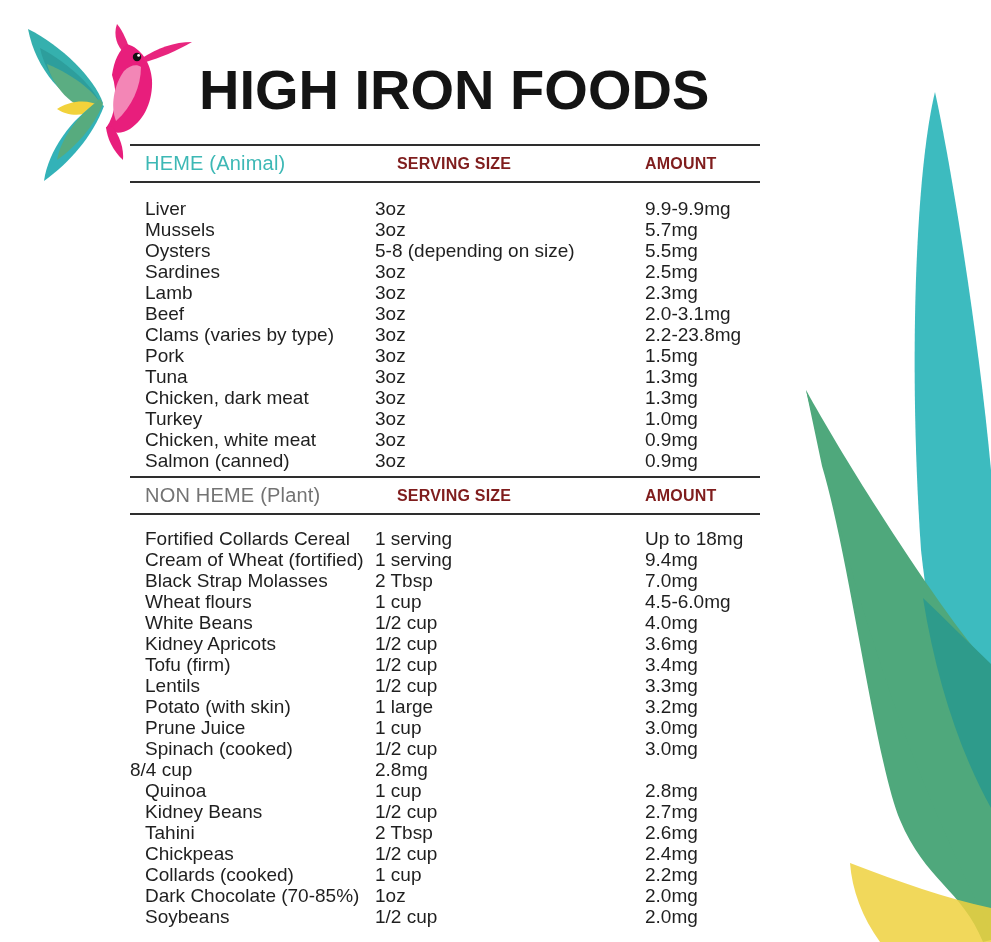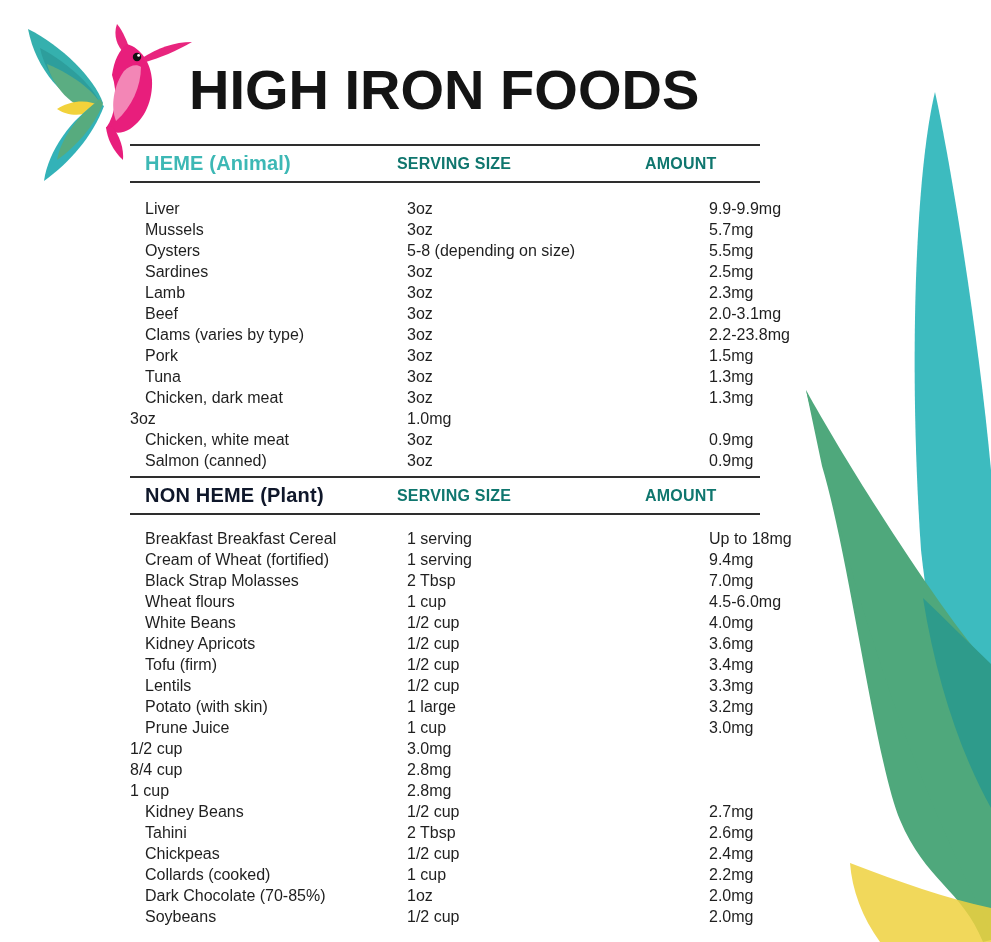--- a/index.html
+++ b/index.html
@@ -5,40 +5,40 @@
   html,body{margin:0;padding:0;}
   body{
     width:991px;height:942px;overflow:hidden;position:relative;
     background:#ffffff;
     font-family:"Liberation Sans","DejaVu Sans",sans-serif;
     color:#1f1f1f;
   }
   .decor{position:absolute;inset:0;width:991px;height:942px;z-index:0;pointer-events:none;}
   .logo{position:absolute;left:0;top:6px;width:205px;height:195px;z-index:2;}
   .page-title{
-    position:absolute;left:189px;top:62px;z-index:3;
+    position:absolute;left:199px;top:62px;z-index:3;
     font-size:56px;font-weight:700;letter-spacing:0px;line-height:1;
     color:#141414;white-space:nowrap;
   }
   .content{position:absolute;left:130px;top:144px;width:630px;z-index:3;}
   .t-head{
     display:grid;grid-template-columns:245px 270px 1fr;align-items:center;
     border-top:2.5px solid #2e2e2e;border-bottom:2.5px solid #2e2e2e;
     height:35px;
   }
-  .cat-title{font-size:20px;font-weight:700;padding-left:15px;letter-spacing:0.2px;}
+  .cat-title{font-size:20px;font-weight:400;padding-left:15px;letter-spacing:0.2px;}
   .cat-title.teal{color:#3db8b5;}
-  .cat-title.pink{color:#0f172a;}
-  .col-h{font-size:16px;font-weight:700;color:#0f766e;letter-spacing:0.2px;}
+  .cat-title.pink{color:#737373;}
+  .col-h{font-size:16px;font-weight:700;color:#7f1d1d;letter-spacing:0.2px;}
   .col-h.serving{padding-left:22px;}
   .t-body{padding-top:15px;}
   .t-body.nh{padding-top:13px;}
   .t-row{
     display:grid;grid-template-columns:245px 270px 1fr;
-    height:21px;line-height:21px;font-size:16px;color:#1f1f1f;gap:32px;
+    height:21px;line-height:21px;font-size:19px;color:#1f1f1f;
   }
   .c-food{padding-left:15px;white-space:nowrap;}
   .c-serving,.c-amount{white-space:nowrap;}
   .section-gap{height:5px;}
 </style>
 </head>
 <body>
 
 <svg class="decor" viewBox="0 0 991 942" aria-hidden="true">
   <path fill="#3dbbbf" d="M935,92 C950,160 978,330 991,470 L991,808 C958,742 933,662 921,550 C908,360 916,170 935,92 Z"></path>
@@ -126,20 +126,21 @@
           <span class="c-food">Tuna</span>
           <span class="c-serving">3oz</span>
           <span class="c-amount">1.3mg</span>
         </div>
         <div class="t-row">
           <span class="c-food">Chicken, dark meat</span>
           <span class="c-serving">3oz</span>
           <span class="c-amount">1.3mg</span>
         </div>
         <div class="t-row">
+          <span class="c-food">Turkey</span>
           <span class="c-serving">3oz</span>
           <span class="c-amount">1.0mg</span>
         </div>
         <div class="t-row">
           <span class="c-food">Chicken, white meat</span>
           <span class="c-serving">3oz</span>
           <span class="c-amount">0.9mg</span>
         </div>
         <div class="t-row">
           <span class="c-food">Salmon (canned)</span>
@@ -152,21 +153,21 @@
   <div class="section-gap"></div>
 
   <section>
     <div class="t-head">
       <span class="cat-title pink">NON HEME (Plant)</span>
       <span class="col-h serving">SERVING SIZE</span>
       <span class="col-h">AMOUNT</span>
     </div>
     <div class="t-body nh">
         <div class="t-row">
-          <span class="c-food">Breakfast Breakfast Cereal</span>
+          <span class="c-food">Fortified Collards Cereal</span>
           <span class="c-serving">1 serving</span>
           <span class="c-amount">Up to 18mg</span>
         </div>
         <div class="t-row">
           <span class="c-food">Cream of Wheat (fortified)</span>
           <span class="c-serving">1 serving</span>
           <span class="c-amount">9.4mg</span>
         </div>
         <div class="t-row">
           <span class="c-food">Black Strap Molasses</span>
@@ -202,28 +203,30 @@
           <span class="c-food">Potato (with skin)</span>
           <span class="c-serving">1 large</span>
           <span class="c-amount">3.2mg</span>
         </div>
         <div class="t-row">
           <span class="c-food">Prune Juice</span>
           <span class="c-serving">1 cup</span>
           <span class="c-amount">3.0mg</span>
         </div>
         <div class="t-row">
+          <span class="c-food">Spinach (cooked)</span>
           <span class="c-serving">1/2 cup</span>
           <span class="c-amount">3.0mg</span>
         </div>
         <div class="t-row">
           <span class="c-serving">8/4 cup</span>
           <span class="c-amount">2.8mg</span>
         </div>
         <div class="t-row">
+          <span class="c-food">Quinoa</span>
           <span class="c-serving">1 cup</span>
           <span class="c-amount">2.8mg</span>
         </div>
         <div class="t-row">
           <span class="c-food">Kidney Beans</span>
           <span class="c-serving">1/2 cup</span>
           <span class="c-amount">2.7mg</span>
         </div>
         <div class="t-row">
           <span class="c-food">Tahini</span>

